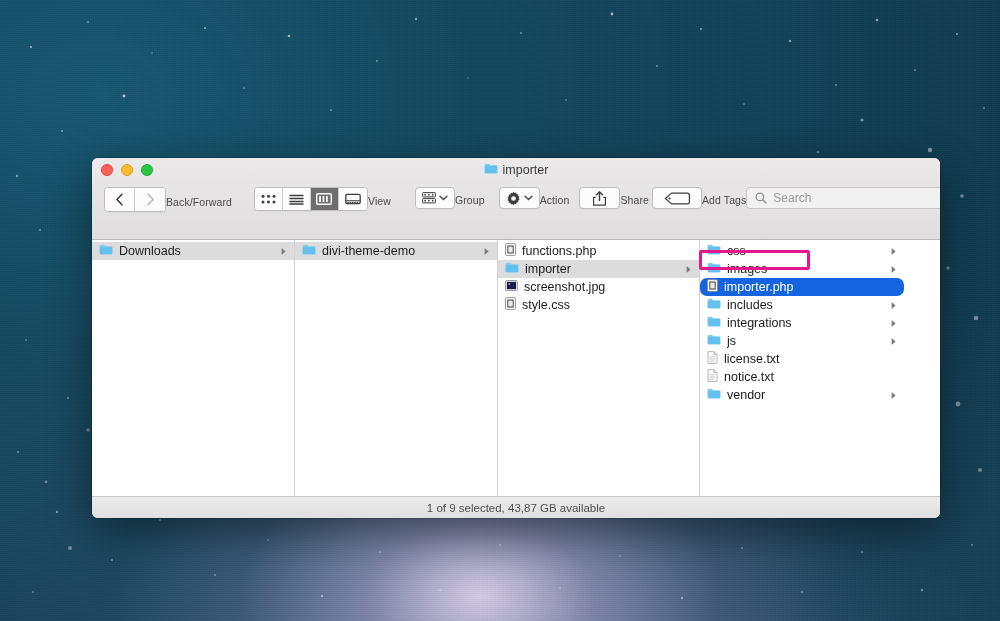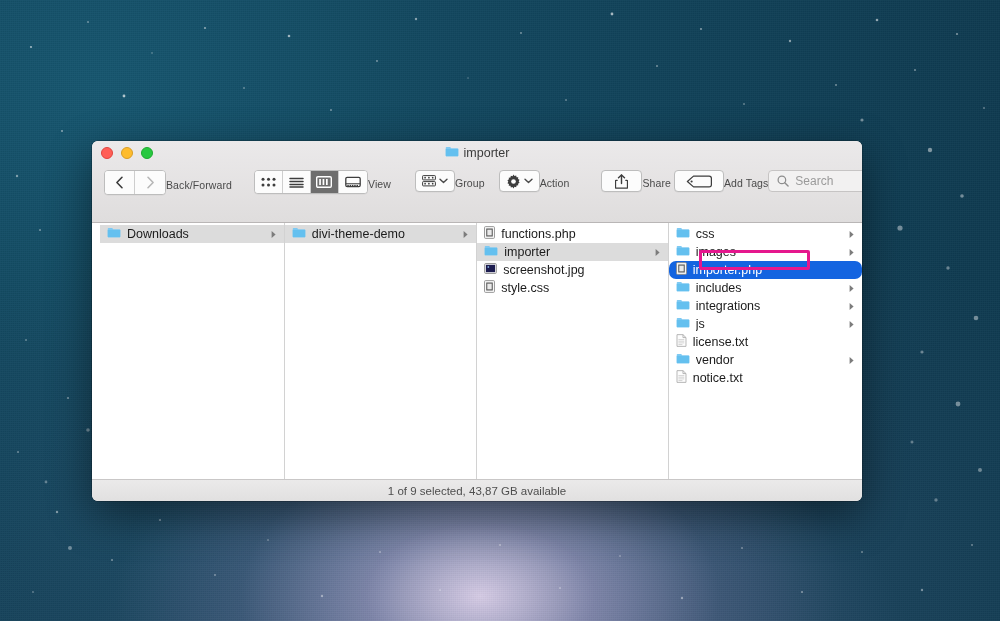--- a/index.html
+++ b/index.html
@@ -27,22 +27,22 @@
   #grain {
     position: absolute; inset: 0;
     background-image:
       repeating-linear-gradient(0deg, rgba(255,255,255,0.020) 0 1px, rgba(0,0,0,0.020) 1px 2px),
       repeating-linear-gradient(90deg, rgba(255,255,255,0.016) 0 1px, rgba(0,0,0,0.016) 1px 2px);
   }
 
   
   #finder-window {
     position: absolute;
-    left: 92px; top: 141px;
-    width: 770px; height: 360px;
+    left: 92px; top: 158px;
+    width: 848px; height: 360px;
     border-radius: 6px;
     background: #ffffff;
     box-shadow: 0 14px 44px rgba(0,0,0,0.44), 0 0 0 0.5px rgba(0,0,0,0.35);
     overflow: hidden;
     display: flex; flex-direction: column;
   }
 
   
   #titlebar-area {
     background: linear-gradient(180deg, #ebe9ea 0%, #dfdddd 100%);
@@ -119,21 +119,21 @@
   #search-placeholder { font-size: 12px; color: #9a9a9a; }
 
   
   #columns { flex: 1 1 auto; display: flex; background: #fff; min-height: 0; }
   .col {
     border-right: 1px solid #d2d2d2;
     position: relative; background: #fff;
     padding-top: 2px;
     overflow: hidden;
   }
-  #col-1 { width: 203px; padding-left: 8px; }
+  #col-1 { width: 203px; }
   #col-2 { width: 203px; }
   #col-3 { width: 202px; }
   #col-4 { width: 204px; border-right: none; }
 
   .row {
     height: 18px; display: flex; align-items: center;
     padding: 0 4px 0 7px; gap: 6px; position: relative;
     font-size: 12.5px; color: #1b1b1b;
   }
   .row.sel-inactive { background: #dcdcdc; }
@@ -372,21 +372,21 @@
               <circle cx="8" cy="8" r="2.5" fill="#fcfcfc"></circle>
             </svg>
             <svg width="9" height="6" viewBox="0 0 9 6">
               <path d="M1 1.2 L4.5 4.6 L8 1.2" fill="none" stroke="#4a4a4a" stroke-width="1.4" stroke-linecap="round" stroke-linejoin="round"></path>
             </svg>
           </div>
         </div>
         <div class="tb-label">Action</div>
       </div>
 
-      <div class="tb-group" style="margin-left:32px;">
+      <div class="tb-group" style="margin-left:10px;">
         <div class="tb-ctl">
           <div class="plainbtn wide">
             <svg width="13" height="15" viewBox="0 0 13 15">
               <path d="M6.5 1 L6.5 9.6" fill="none" stroke="#3d3d3d" stroke-width="1.4" stroke-linecap="round"></path>
               <path d="M3.5 3.8 L6.5 0.9 L9.5 3.8" fill="none" stroke="#3d3d3d" stroke-width="1.4" stroke-linecap="round" stroke-linejoin="round"></path>
               <path d="M2.2 6.3 H1.1 a.6.6 0 0 0-.6.6 v6.6 a.6.6 0 0 0 .6.6 h10.8 a.6.6 0 0 0 .6-.6 V6.9 a.6.6 0 0 0-.6-.6 h-1.1" fill="none" stroke="#3d3d3d" stroke-width="1.3" stroke-linecap="round"></path>
             </svg>
           </div>
         </div>
         <div class="tb-label">Share</div>
@@ -584,47 +584,47 @@
               <line x1="2.6" y1="9.6" x2="9" y2="9.6"></line>
                 <line x1="2.6" y1="11.4" x2="7" y2="11.4"></line>
             </g>
           </svg>
         </span>
         <span class="name">license.txt</span>
       </div>
 
       <div class="row">
         <span>
-          <svg width="14" height="11" viewBox="0 0 16 13">
-            <path d="M0.6 2.2a1 1 0 0 1 1-1h4.2l1.3 1.4h7.3a1 1 0 0 1 1 1v7.6a1 1 0 0 1-1 1H1.6a1 1 0 0 1-1-1z" fill="#7ec9f2"></path>
-            <path d="M0.6 3.4h14.8v7.8a1 1 0 0 1-1 1H1.6a1 1 0 0 1-1-1z" fill="#64c0ef"></path>
-          </svg>
-        </span>
-        <span class="name">vendor</span>
-        <svg class="chev" viewBox="0 0 9 9">
-          <path d="M2.6 1 L6.6 4.5 L2.6 8 Z" fill="#7c7c7c"></path>
-        </svg>
-      </div>
-
-      <div class="row">
-        <span>
           <svg width="11" height="13" viewBox="0 0 12 14">
             <path d="M1.1 0.6 H7.6 L10.9 3.8 V13.4 H1.1 Z" fill="#fdfdfd" stroke="#b0b0b0" stroke-width="1"></path>
             <path d="M7.6 0.6 V3.8 H10.9" fill="none" stroke="#b0b0b0" stroke-width="1"></path>
             <g stroke="#c3c3c3" stroke-width=".75">
               <line x1="2.6" y1="6" x2="9" y2="6"></line>
                 <line x1="2.6" y1="7.8" x2="9" y2="7.8"></line>
               <line x1="2.6" y1="9.6" x2="9" y2="9.6"></line>
                 <line x1="2.6" y1="11.4" x2="7" y2="11.4"></line>
             </g>
           </svg>
         </span>
         <span class="name">notice.txt</span>
       </div>
 
+      <div class="row">
+        <span>
+          <svg width="14" height="11" viewBox="0 0 16 13">
+            <path d="M0.6 2.2a1 1 0 0 1 1-1h4.2l1.3 1.4h7.3a1 1 0 0 1 1 1v7.6a1 1 0 0 1-1 1H1.6a1 1 0 0 1-1-1z" fill="#7ec9f2"></path>
+            <path d="M0.6 3.4h14.8v7.8a1 1 0 0 1-1 1H1.6a1 1 0 0 1-1-1z" fill="#64c0ef"></path>
+          </svg>
+        </span>
+        <span class="name">vendor</span>
+        <svg class="chev" viewBox="0 0 9 9">
+          <path d="M2.6 1 L6.6 4.5 L2.6 8 Z" fill="#7c7c7c"></path>
+        </svg>
+      </div>
+
       <div id="col4-scrollbar"></div>
     </div>
 
   </div>
 
   <div id="statusbar">
     <span>1 of 9 selected, 43,87 GB available</span>
   </div>
 
 </div>

